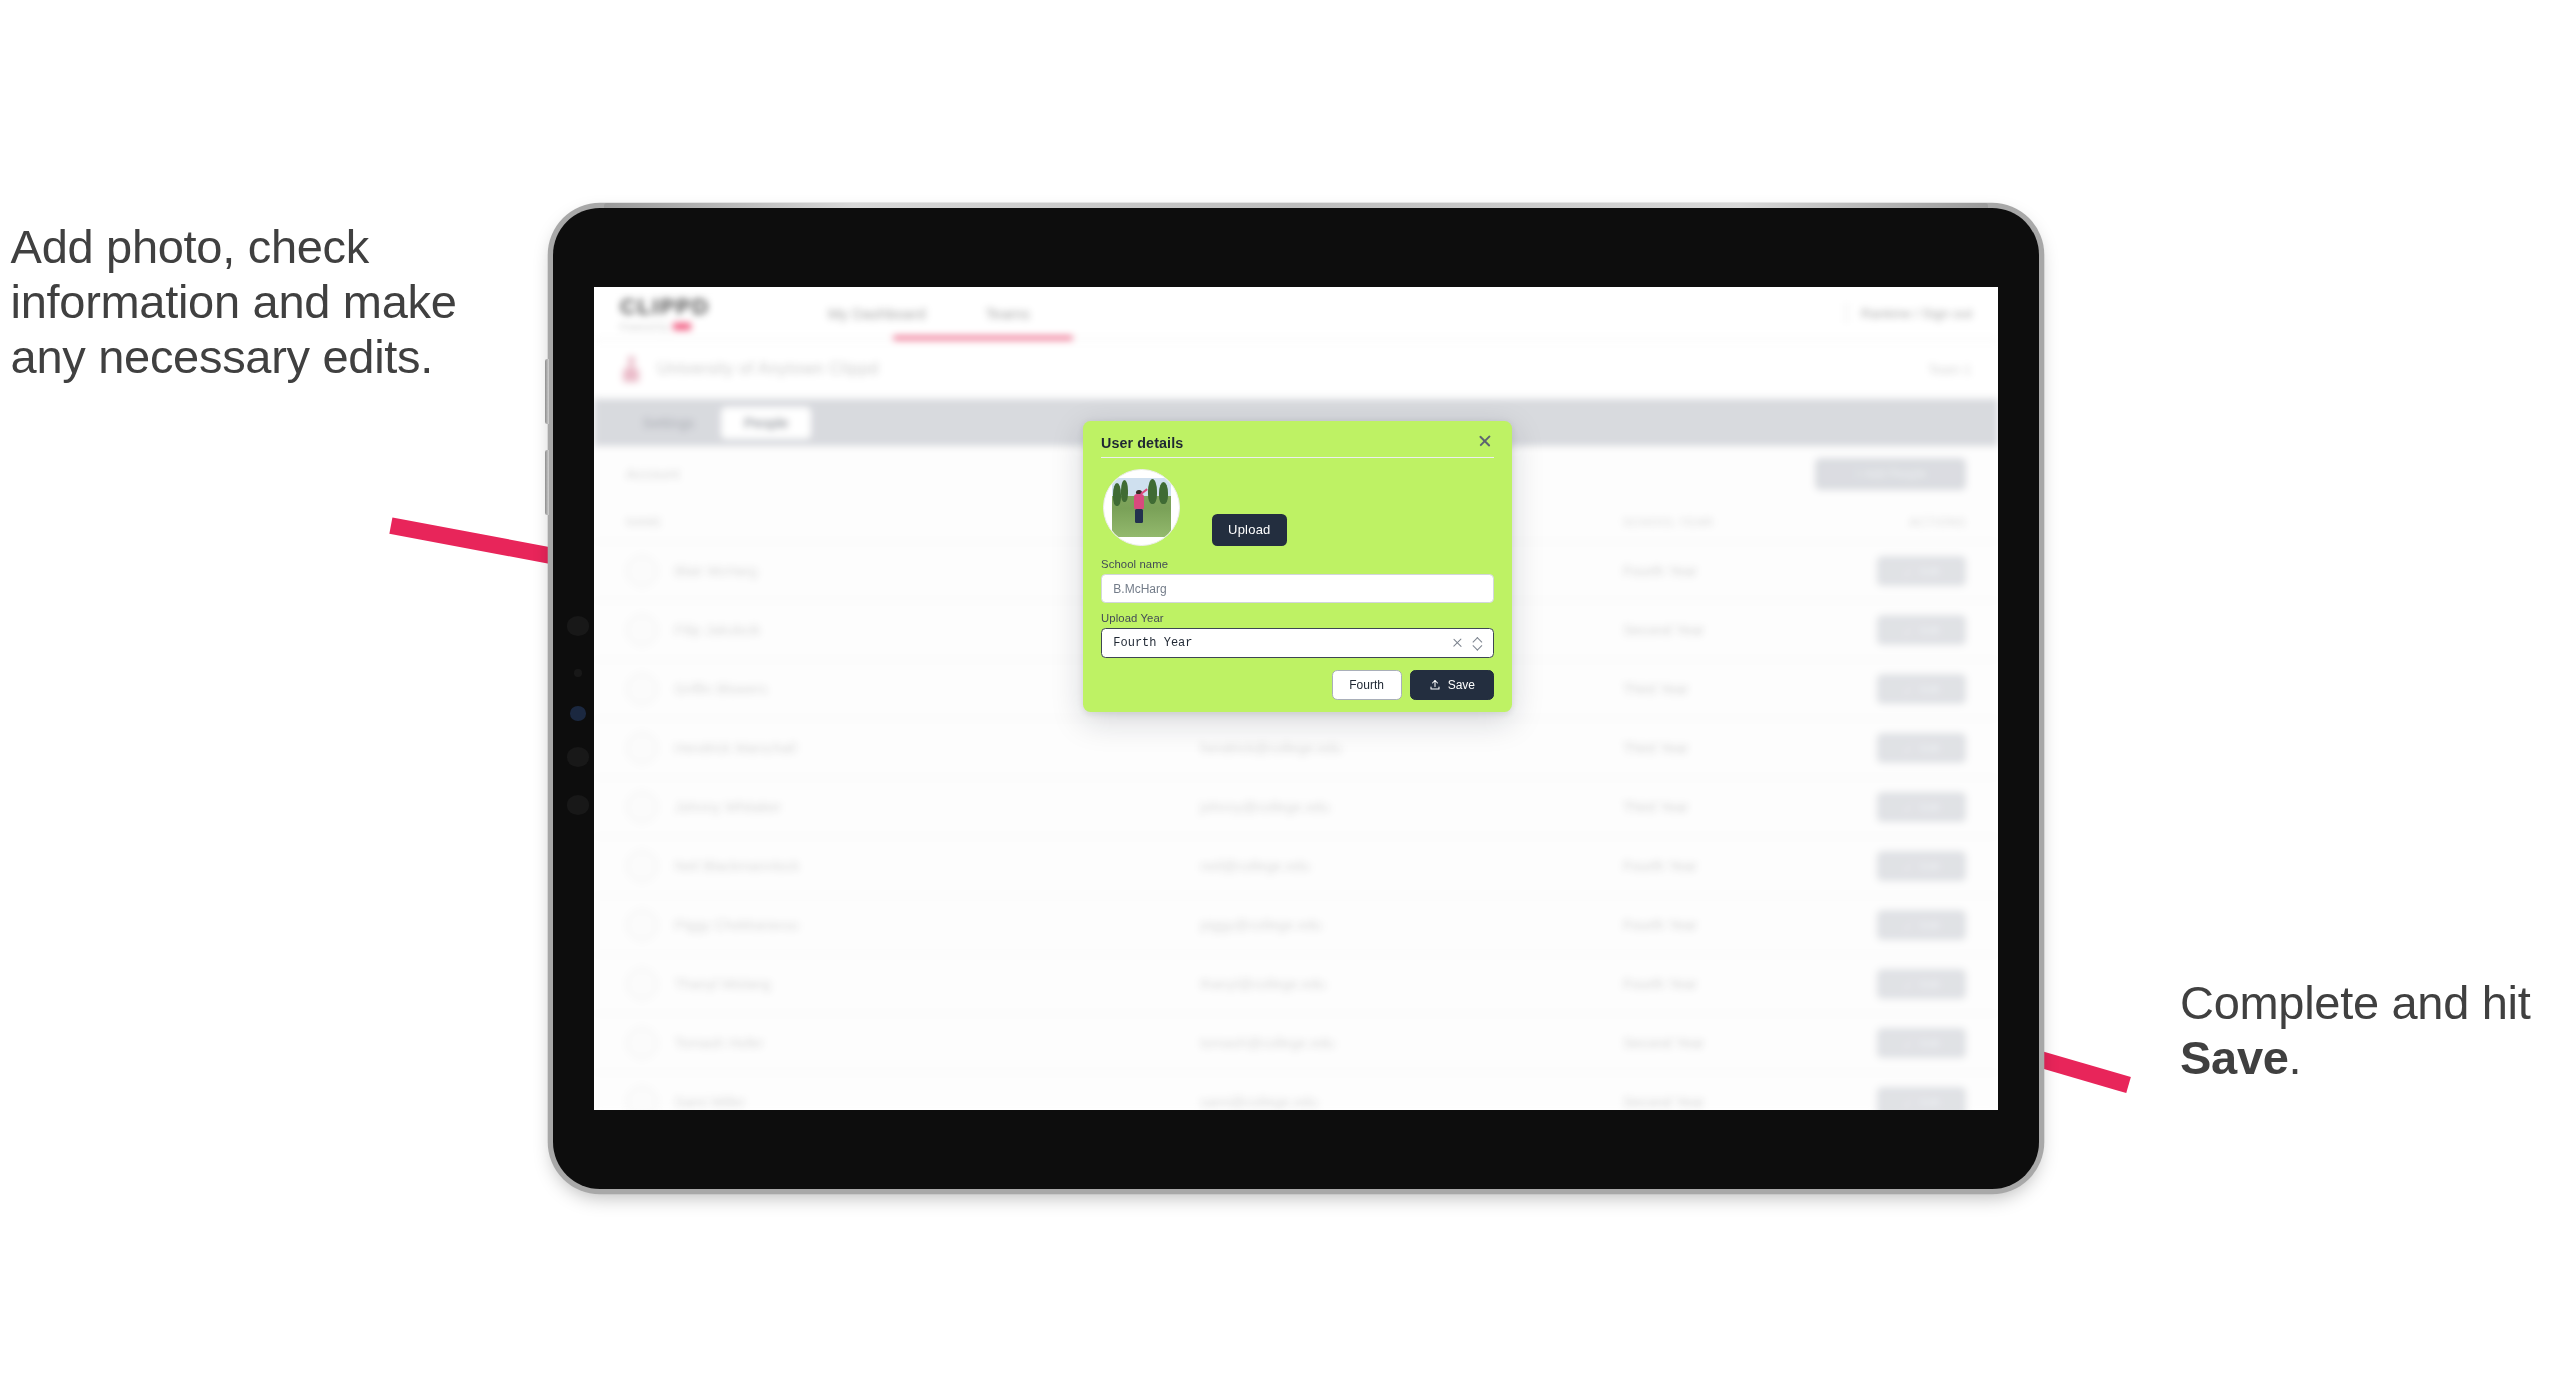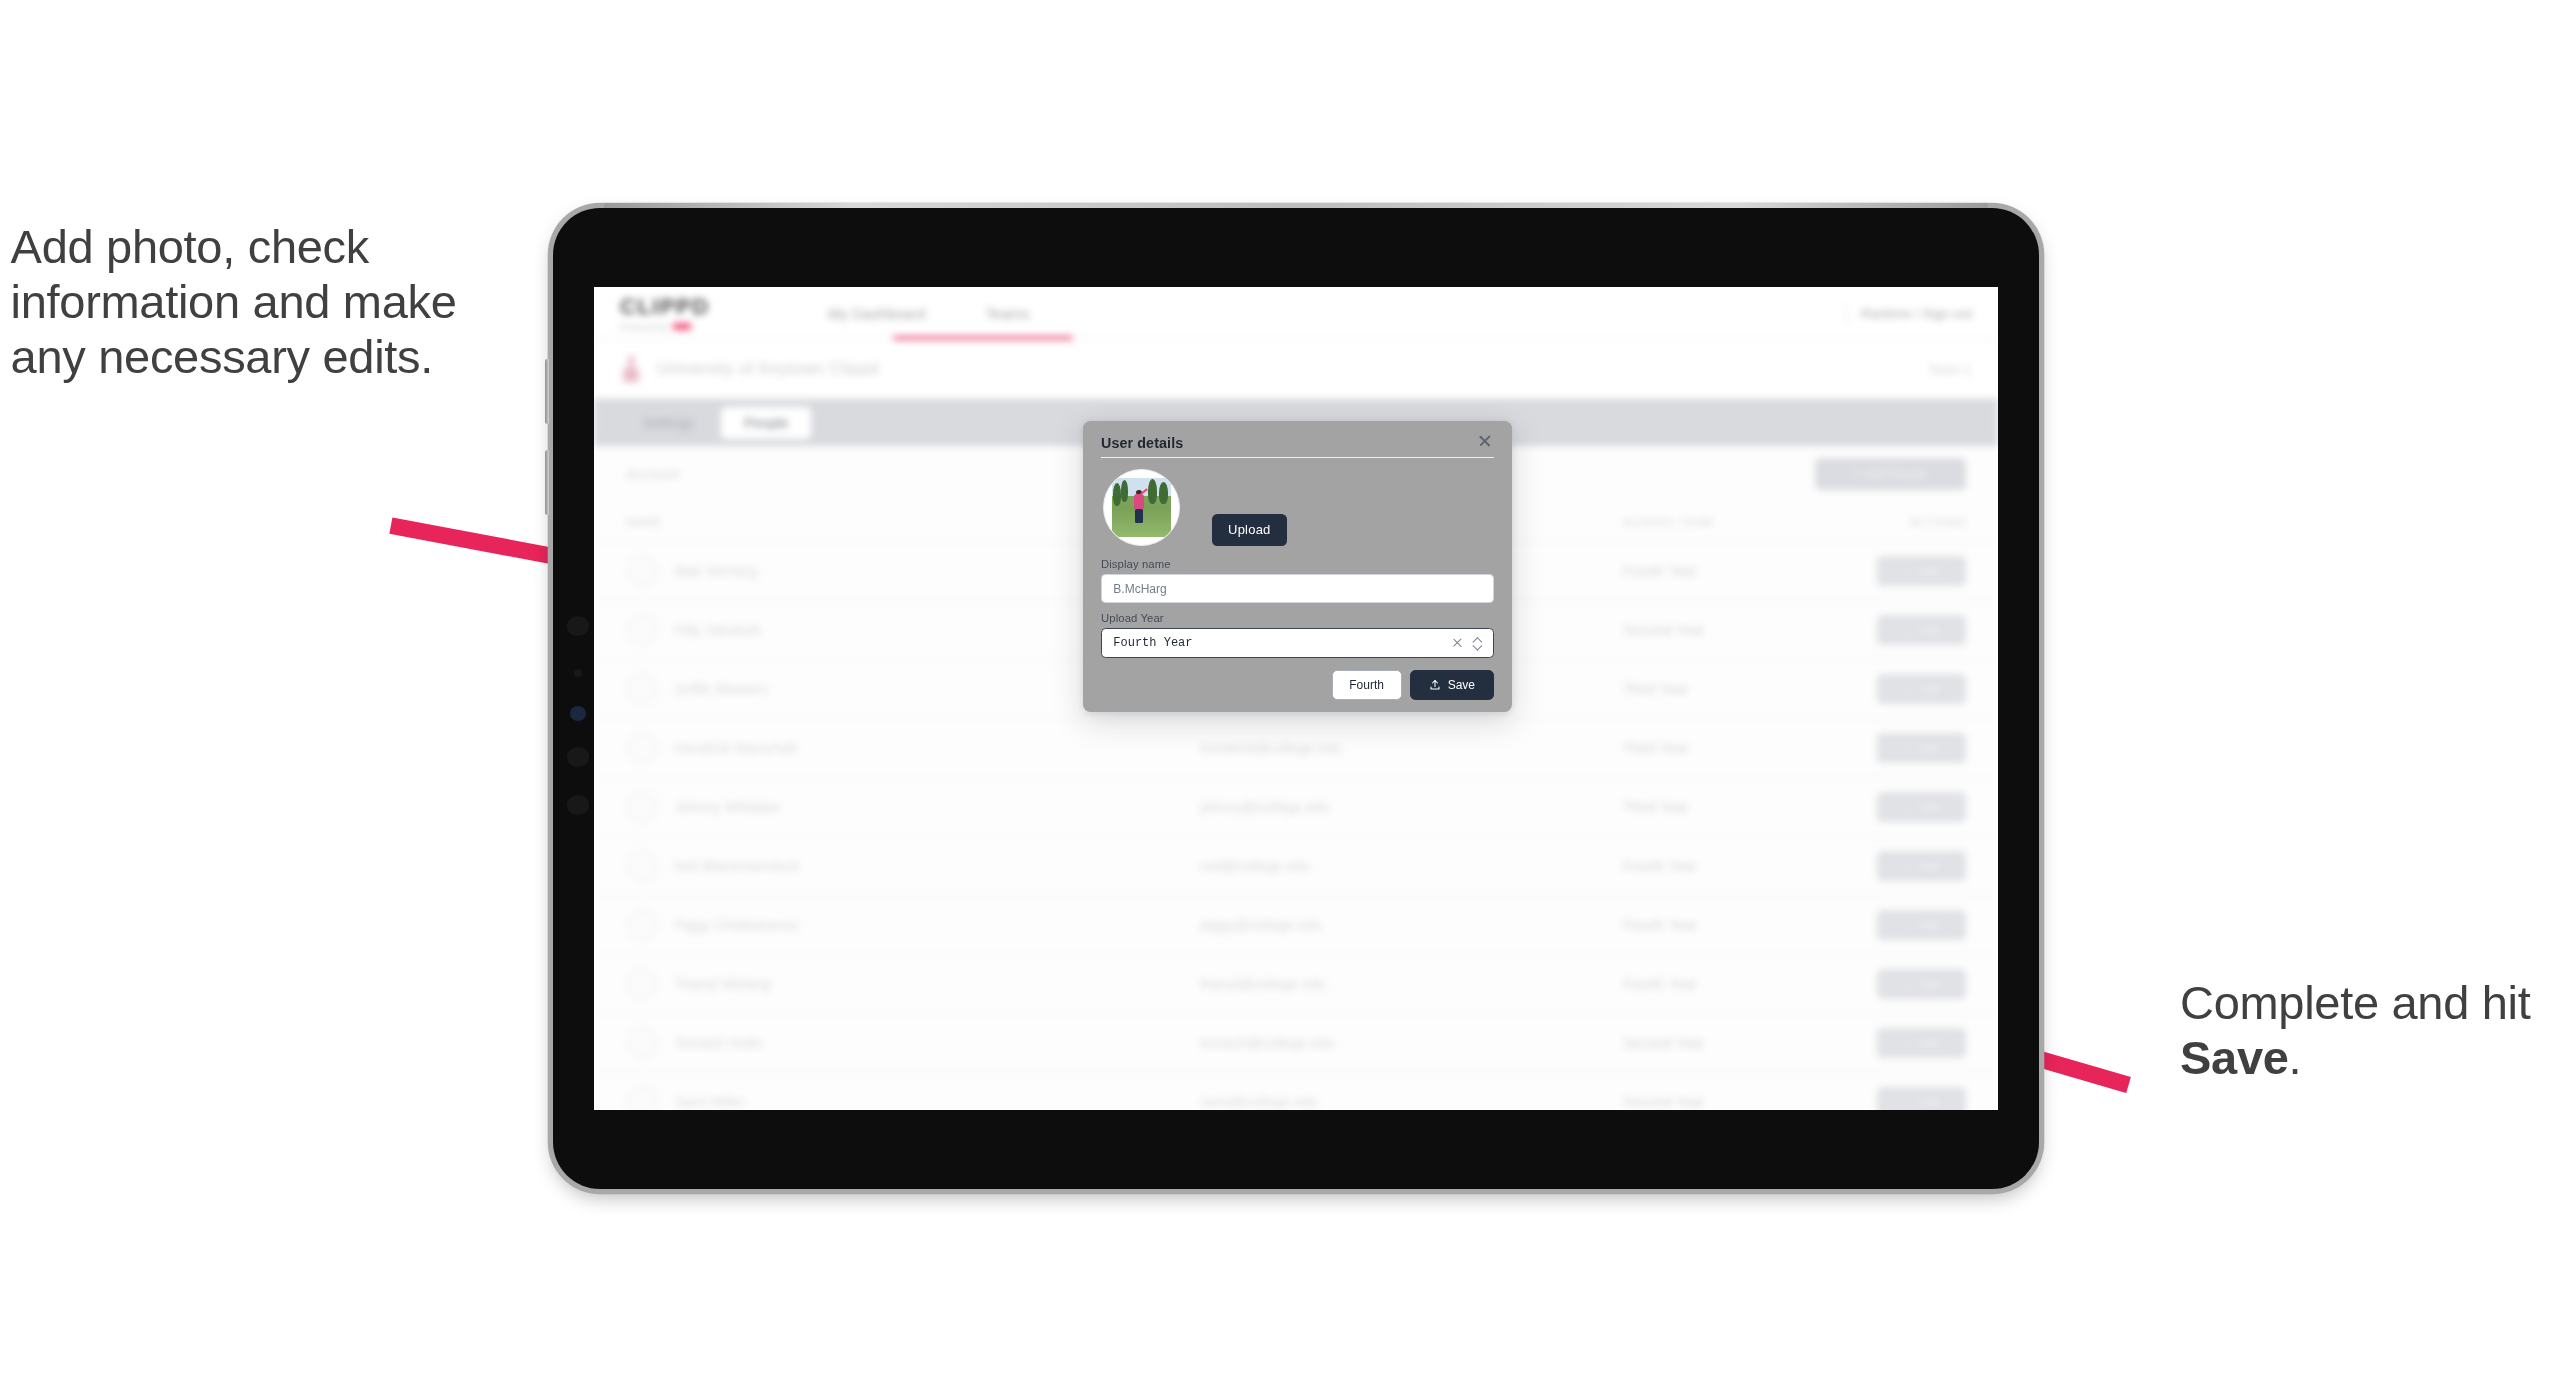--- a/index.html
+++ b/index.html
@@ -140,21 +140,21 @@
   .edit-btn .pencil {
     width: 10.6px; height: 10.6px; background: #f2f3f5;
     clip-path: polygon(0 100%,22% 78%,78% 22%,100% 0,100% 0,22% 100%);
   }
 
   
   #modal-backdrop { position: absolute; inset: 0; background: rgba(255,255,255,0.12); }
   #modal {
     position: absolute;
     left: 489px; top: 134px; width: 429px;
-    background: #a3a3a3;
+    background: #bef264;
     border-radius: 7.5px;
     box-shadow: 0 9px 32px rgba(20,25,40,.17), 0 1.5px 6px rgba(20,25,40,.10);
     padding: 13.6px 18px 12px 18px;
   }
   #modal-head {
     display: flex; align-items: flex-start; justify-content: space-between;
     border-bottom: 0.8px solid #eceef0; padding-bottom: 6.8px;
   }
   #modal-title { font-size: 14.3px; font-weight: 700; color: #1f2733; letter-spacing: 0.1px; }
   #modal-close {
@@ -482,21 +482,21 @@
             <i class="golfer-body"></i>
             <i class="golfer-arm"></i>
             <i class="golfer-legs"></i>
           </span>
         </span>
         <button id="upload-btn">Upload</button>
       </div>
 
 
       <div class="field">
-        <div class="field-label">Display name</div>
+        <div class="field-label">School name</div>
         <input class="field-input" type="text" value="B.McHarg" style="">
       </div>
 
 
       <div class="field">
         <div class="field-label">Upload Year</div>
         <div class="select-wrap">
           <div class="select-box">Fourth Year</div>
           <span class="sel-clear"></span>
           <span class="sel-chev">

